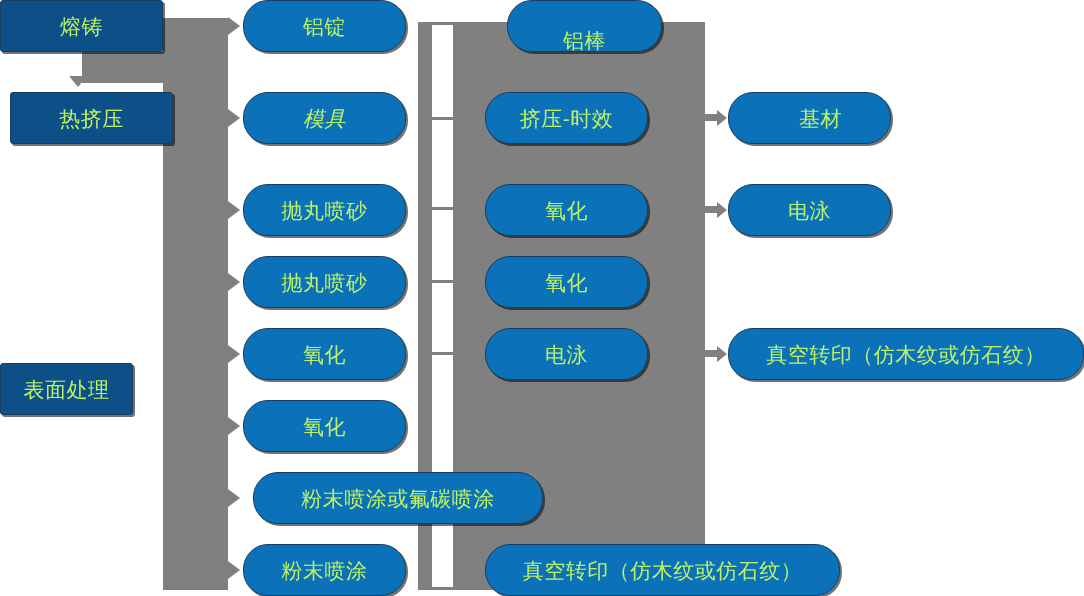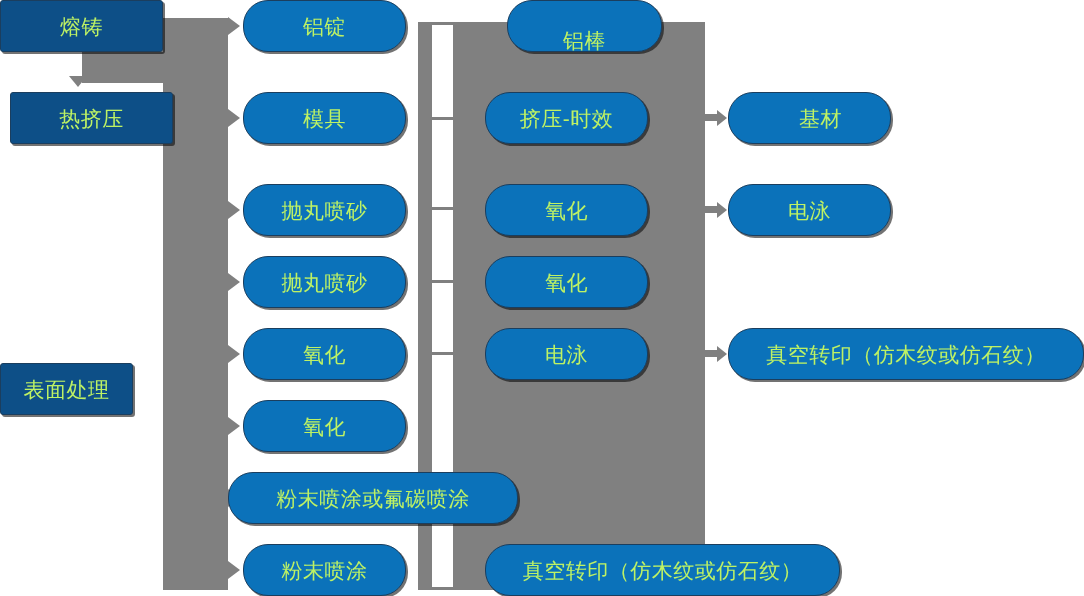--- a/index.html
+++ b/index.html
@@ -122,36 +122,36 @@
       </div>
       <div class="box dark" style="left: 0px; top: 92px; width: 163px; height: 52px; margin-left: 10px;">
         <span>热挤压</span>
       </div>
       <div class="box dark" style="left: 0px; top: 363px; width: 133px; height: 52px;">
         <span>表面处理</span>
       </div>
       <div class="box light" style="left: 243px; top: 0px; width: 163px; height: 52px;">
         <span>铝锭</span>
       </div>
-      <div class="box light" style="left: 243px; top: 92px; width: 163px; height: 52px;">
+      <div class="box light" style="left: 243px; top: 92px; width: 163px; height: 52px; font-style: italic;">
         <span>模具</span>
       </div>
       <div class="box light" style="left: 243px; top: 184px; width: 163px; height: 52px;">
         <span>抛丸喷砂</span>
       </div>
       <div class="box light" style="left: 243px; top: 256px; width: 163px; height: 52px;">
         <span>抛丸喷砂</span>
       </div>
       <div class="box light" style="left: 243px; top: 328px; width: 163px; height: 52px;">
         <span>氧化</span>
       </div>
       <div class="box light" style="left: 243px; top: 400px; width: 163px; height: 52px;">
         <span>氧化</span>
       </div>
-      <div class="box light" style="left: 228px; top: 472px; width: 290px; height: 52px;">
+      <div class="box light" style="left: 253px; top: 472px; width: 290px; height: 52px;">
         <span>粉末喷涂或氟碳喷涂</span>
       </div>
       <div class="box light" style="left: 243px; top: 544px; width: 163px; height: 52px;">
         <span>粉末喷涂</span>
       </div>
       <div class="box light" style="left: 507px; top: 0px; width: 155px; height: 52px; align-items: flex-end;">
         <span>铝棒</span>
       </div>
       <div class="box light" style="left: 485px; top: 92px; width: 163px; height: 52px;">
         <span>挤压-时效</span>

